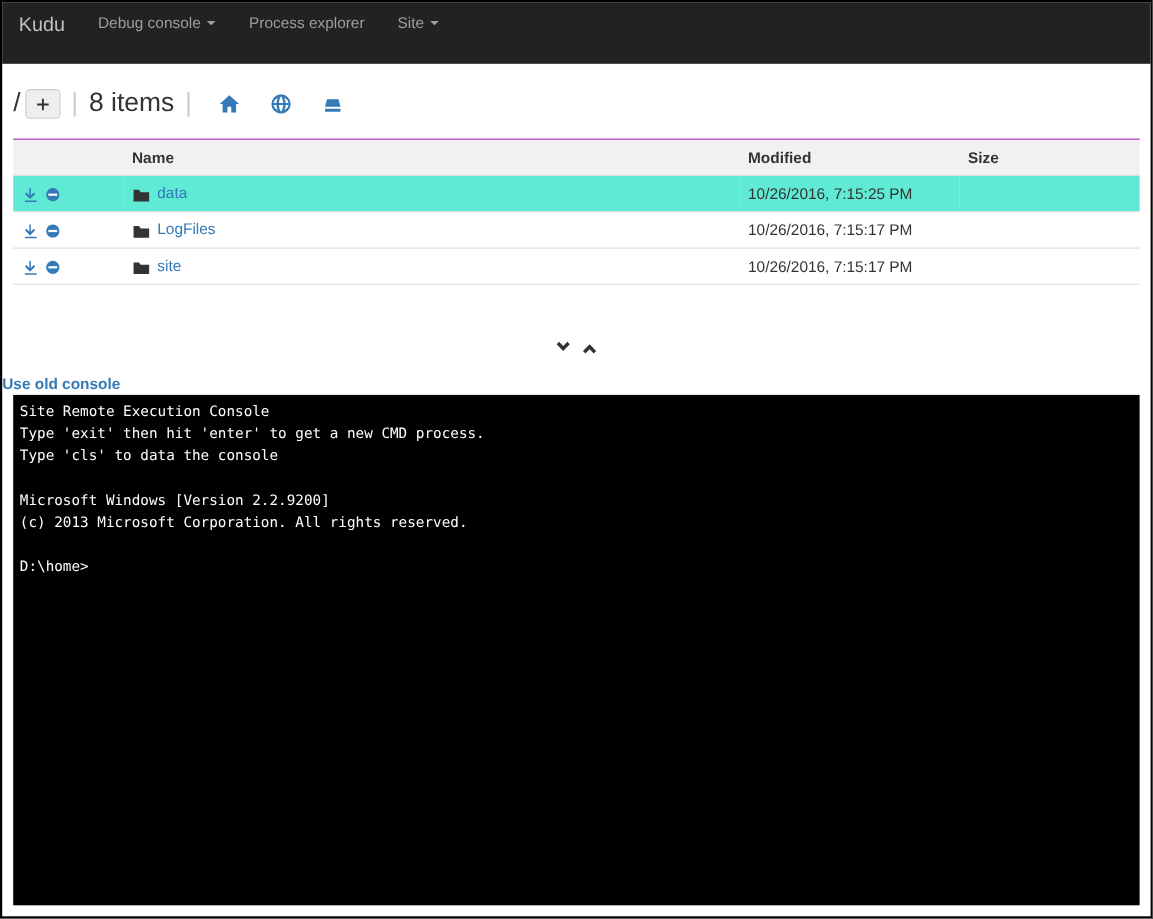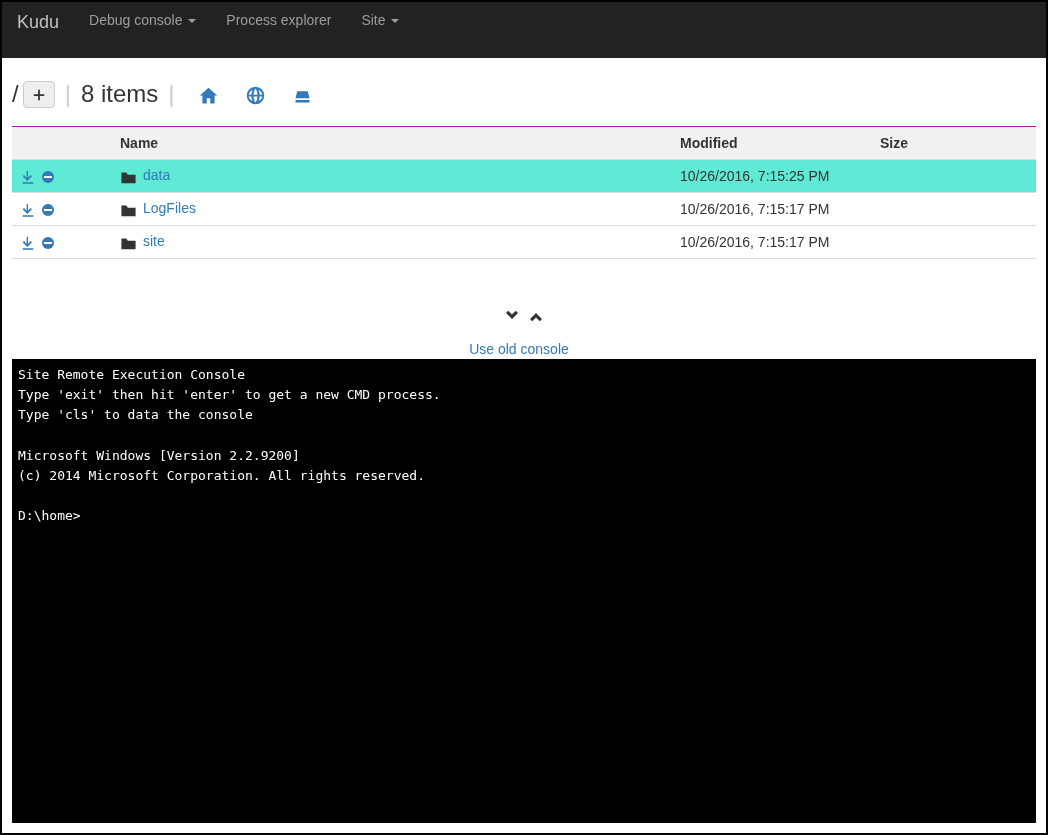--- a/index.html
+++ b/index.html
@@ -20,21 +20,21 @@
 table.filetable td { padding: 7px 8px; border-bottom: 1px solid #ddd; color: #333; }
 table.filetable tbody tr:first-child { background: #5eead4; }
 .act-col { width: 100px; }
 .name-col { width: 560px; }
 .mod-col { width: 200px; }
 .action-icon { color: #337ab7; cursor: pointer; margin-right: 4px; vertical-align: middle; }
 .folder-icon { color: #333; margin-right: 6px; vertical-align: middle; }
 .file-link { color: #337ab7; text-decoration: none; cursor: pointer; }
 .divider-row { text-align: center; padding: 48px 0 12px 0; color: #333; }
 .divider-row span { cursor: pointer; margin: 0 1px; }
-.old-console { text-align: center; padding: 4px 10px 2px 0; }
+.old-console { text-align: left; padding: 4px 10px 2px 0; font-weight: bold; }
 .old-console a { color: #337ab7; text-decoration: none; cursor: pointer; font-size: 14px; }
 .console { background: #000; color: #fff; font-family: Consolas, monospace; font-size: 13px; padding: 6px 6px; flex: 1; margin: 0 10px 10px 10px; white-space: pre; line-height: 1.55; overflow: hidden;}
 .console .prompt { }
 svg { display: inline-block; vertical-align: middle; }
 </style>
 </head>
 <body>
 <div class="frame">
 
 <div class="navbar">
@@ -151,18 +151,18 @@
 
 <div class="old-console">
   <a>Use old console</a>
 </div>
 
 <div class="console"><span>Site Remote Execution Console</span>
 <span>Type 'exit' then hit 'enter' to get a new CMD process.</span>
 <span>Type 'cls' to data the console</span>
 
 <span>Microsoft Windows [Version 2.2.9200]</span>
-<span>(c) 2014 Microsoft Corporation. All rights reserved.</span>
+<span>(c) 2013 Microsoft Corporation. All rights reserved.</span>
 
 <span class="prompt">D:\home&gt;</span></div>
 
 </div>
 </div>
 
 </body></html>

